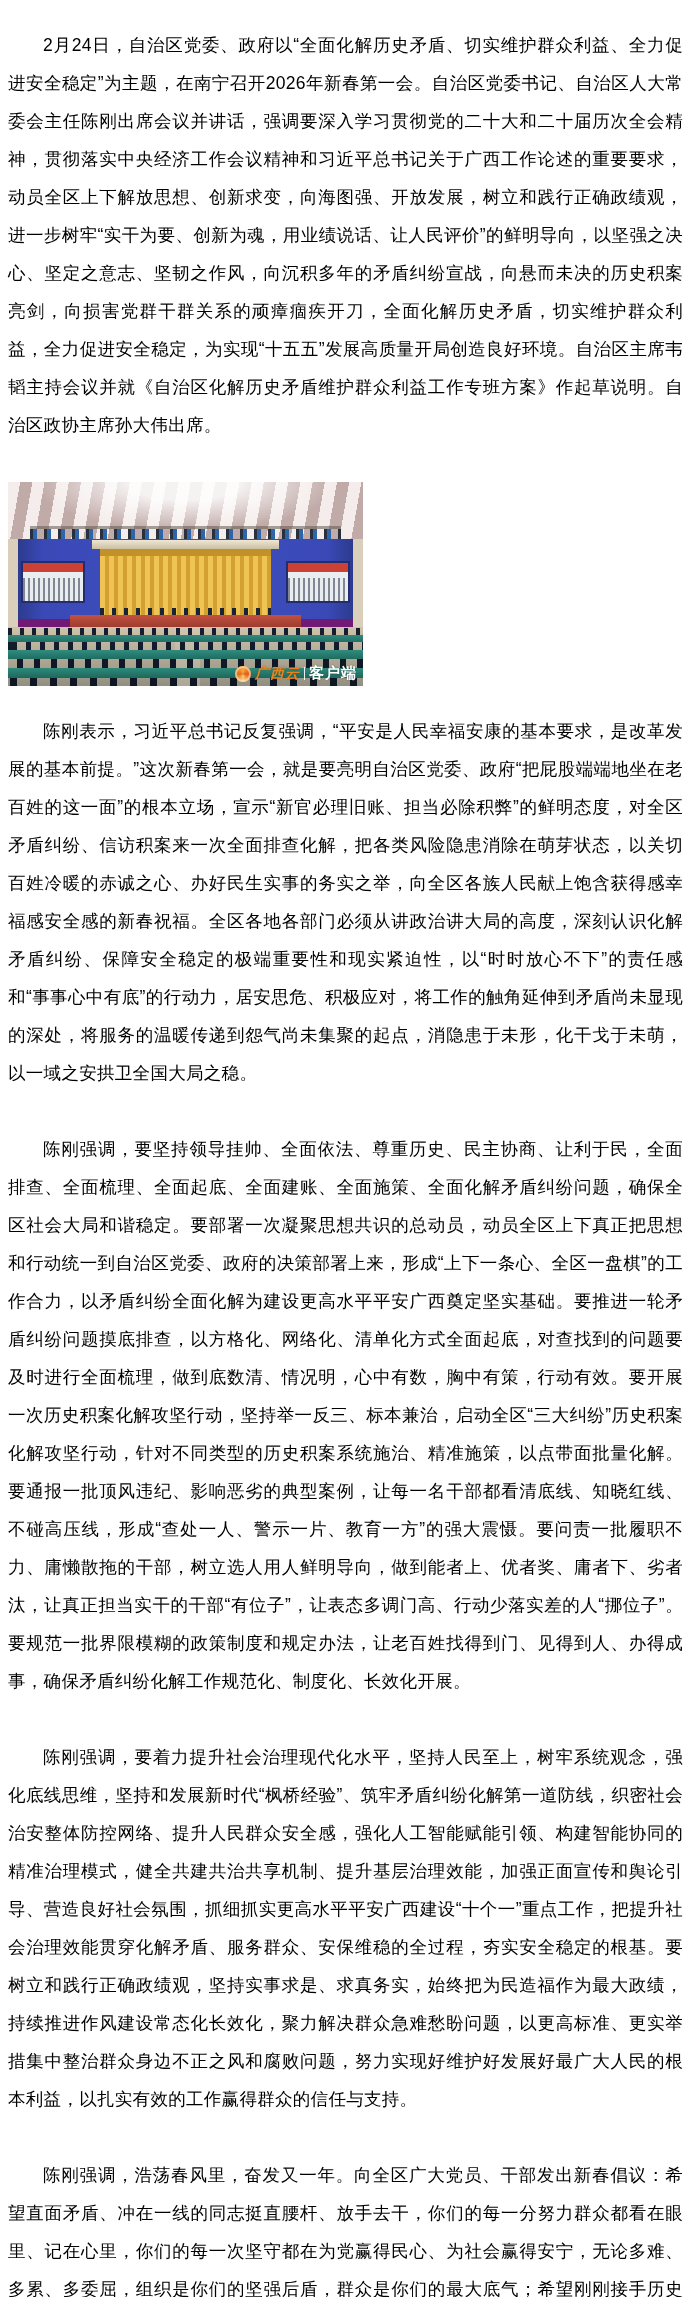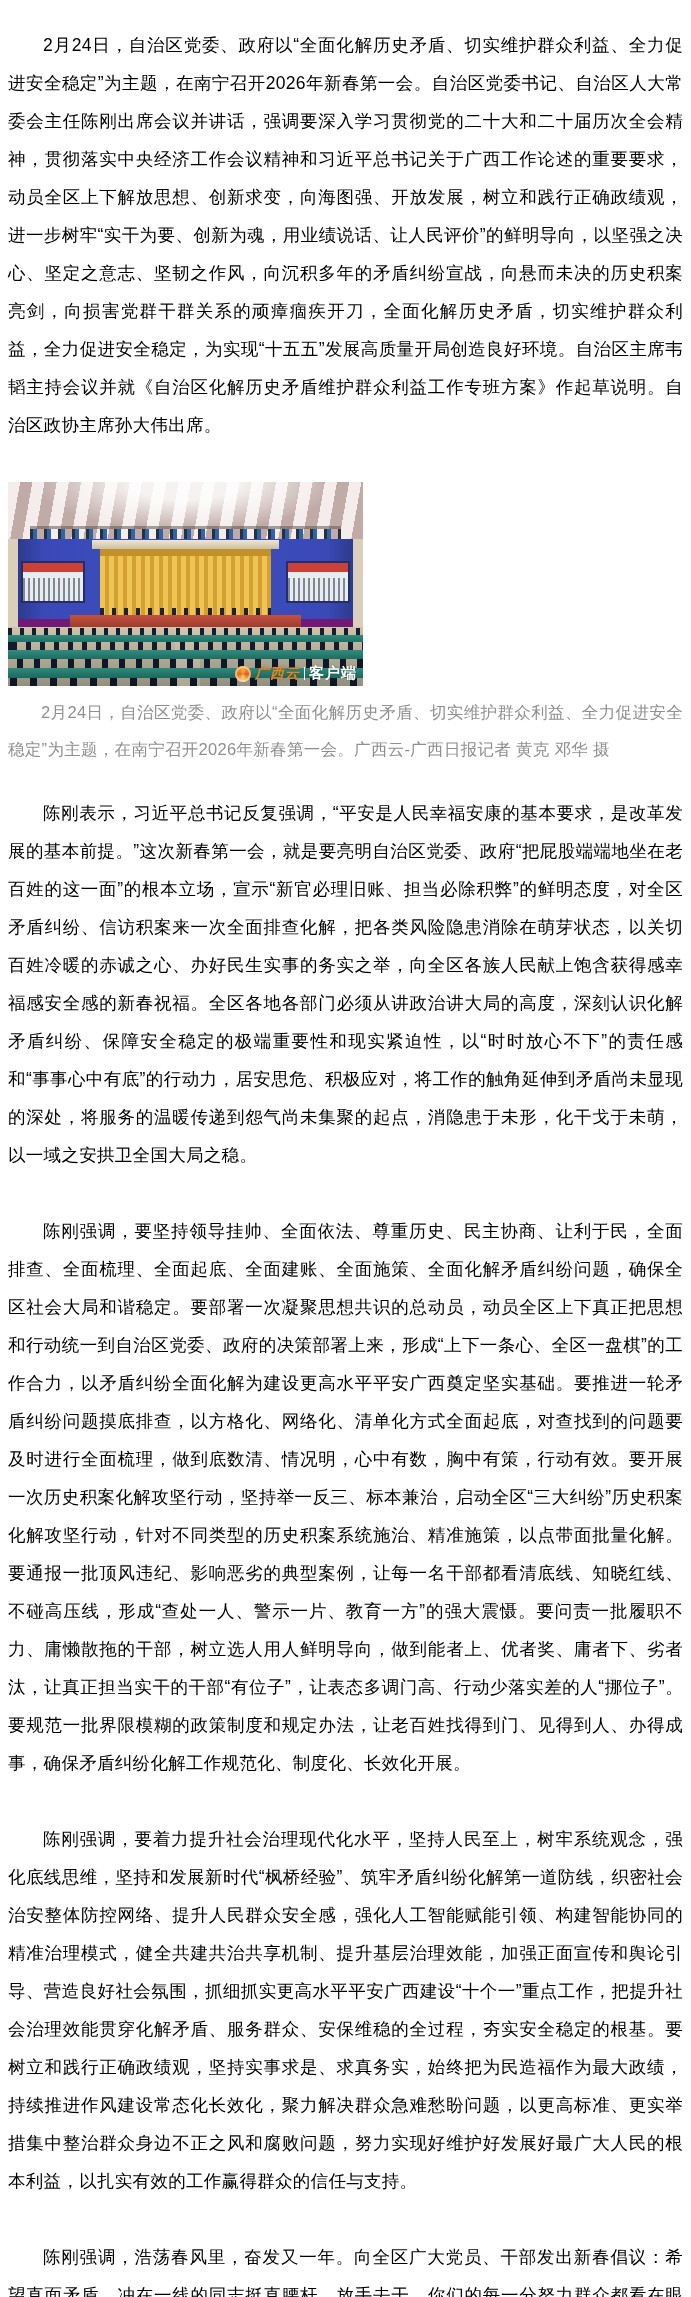--- a/index.html
+++ b/index.html
@@ -163,21 +163,20 @@
       <div class="ph-people r3"></div>
       <div class="ph-desk d3"></div>
       <div class="ph-people r4"></div>
       <div class="ph-wm">
         <span class="ph-wm-logo"></span>
         <span class="ph-wm-brand">广西云</span>
         <span class="ph-wm-divider"></span>
         <span class="ph-wm-suffix">客户端</span>
       </div>
     </div>
-    <figcaption>2月24日，自治区党委、政府以“全面化解历史矛盾、切实维护群众利益、全力促进安全稳定”为主题，在南宁召开2026年新春第一会。广西云-广西日报记者 黄克 邓华 摄</figcaption>
   </figure>
 
   <p class="para">陈刚表示，习近平总书记反复强调，“平安是人民幸福安康的基本要求，是改革发展的基本前提。”这次新春第一会，就是要亮明自治区党委、政府“把屁股端端地坐在老百姓的这一面”的根本立场，宣示“新官必理旧账、担当必除积弊”的鲜明态度，对全区矛盾纠纷、信访积案来一次全面排查化解，把各类风险隐患消除在萌芽状态，以关切百姓冷暖的赤诚之心、办好民生实事的务实之举，向全区各族人民献上饱含获得感幸福感安全感的新春祝福。全区各地各部门必须从讲政治讲大局的高度，深刻认识化解矛盾纠纷、保障安全稳定的极端重要性和现实紧迫性，以“时时放心不下”的责任感和“事事心中有底”的行动力，居安思危、积极应对，将工作的触角延伸到矛盾尚未显现的深处，将服务的温暖传递到怨气尚未集聚的起点，消隐患于未形，化干戈于未萌，以一域之安拱卫全国大局之稳。</p>
   <p class="para">陈刚强调，要坚持领导挂帅、全面依法、尊重历史、民主协商、让利于民，全面排查、全面梳理、全面起底、全面建账、全面施策、全面化解矛盾纠纷问题，确保全区社会大局和谐稳定。要部署一次凝聚思想共识的总动员，动员全区上下真正把思想和行动统一到自治区党委、政府的决策部署上来，形成“上下一条心、全区一盘棋”的工作合力，以矛盾纠纷全面化解为建设更高水平平安广西奠定坚实基础。要推进一轮矛盾纠纷问题摸底排查，以方格化、网络化、清单化方式全面起底，对查找到的问题要及时进行全面梳理，做到底数清、情况明，心中有数，胸中有策，行动有效。要开展一次历史积案化解攻坚行动，坚持举一反三、标本兼治，启动全区“三大纠纷”历史积案化解攻坚行动，针对不同类型的历史积案系统施治、精准施策，以点带面批量化解。要通报一批顶风违纪、影响恶劣的典型案例，让每一名干部都看清底线、知晓红线、不碰高压线，形成“查处一人、警示一片、教育一方”的强大震慑。要问责一批履职不力、庸懒散拖的干部，树立选人用人鲜明导向，做到能者上、优者奖、庸者下、劣者汰，让真正担当实干的干部“有位子”，让表态多调门高、行动少落实差的人“挪位子”。要规范一批界限模糊的政策制度和规定办法，让老百姓找得到门、见得到人、办得成事，确保矛盾纠纷化解工作规范化、制度化、长效化开展。</p>
   <p class="para">陈刚强调，要着力提升社会治理现代化水平，坚持人民至上，树牢系统观念，强化底线思维，坚持和发展新时代“枫桥经验”、筑牢矛盾纠纷化解第一道防线，织密社会治安整体防控网络、提升人民群众安全感，强化人工智能赋能引领、构建智能协同的精准治理模式，健全共建共治共享机制、提升基层治理效能，加强正面宣传和舆论引导、营造良好社会氛围，抓细抓实更高水平平安广西建设“十个一”重点工作，把提升社会治理效能贯穿化解矛盾、服务群众、安保维稳的全过程，夯实安全稳定的根基。要树立和践行正确政绩观，坚持实事求是、求真务实，始终把为民造福作为最大政绩，持续推进作风建设常态化长效化，聚力解决群众急难愁盼问题，以更高标准、更实举措集中整治群众身边不正之风和腐败问题，努力实现好维护好发展好最广大人民的根本利益，以扎实有效的工作赢得群众的信任与支持。</p>
   <p class="para">陈刚强调，浩荡春风里，奋发又一年。向全区广大党员、干部发出新春倡议：希望直面矛盾、冲在一线的同志挺直腰杆、放手去干，你们的每一分努力群众都看在眼里、记在心里，你们的每一次坚守都在为党赢得民心、为社会赢得安宁，无论多难、多累、多委屈，组织是你们的坚强后盾，群众是你们的最大底气；希望刚刚接手历史积案、正在寻找突破的同志迎难而上、大胆去闯，你们接过来的，不只是案件卷宗，更是群众期盼，要拿出攻坚破局的勇气和智慧，把悬而未决的难题一件一件攻下来，把群众心中的怨气一点一点化开来；希望身处机关、“地气”不足的同志迈开双腿、用心去看，把办公桌挪到基层一线去，把服务送到群众家门口，少一点“文来文往”，多一点“人来人往”，少一点“遥控指挥”，多一点“现场办公”，用脚步丈量民意，用真心换取信任，用行动拉近距离。</p>
 
 </div>
 
 </body></html>

